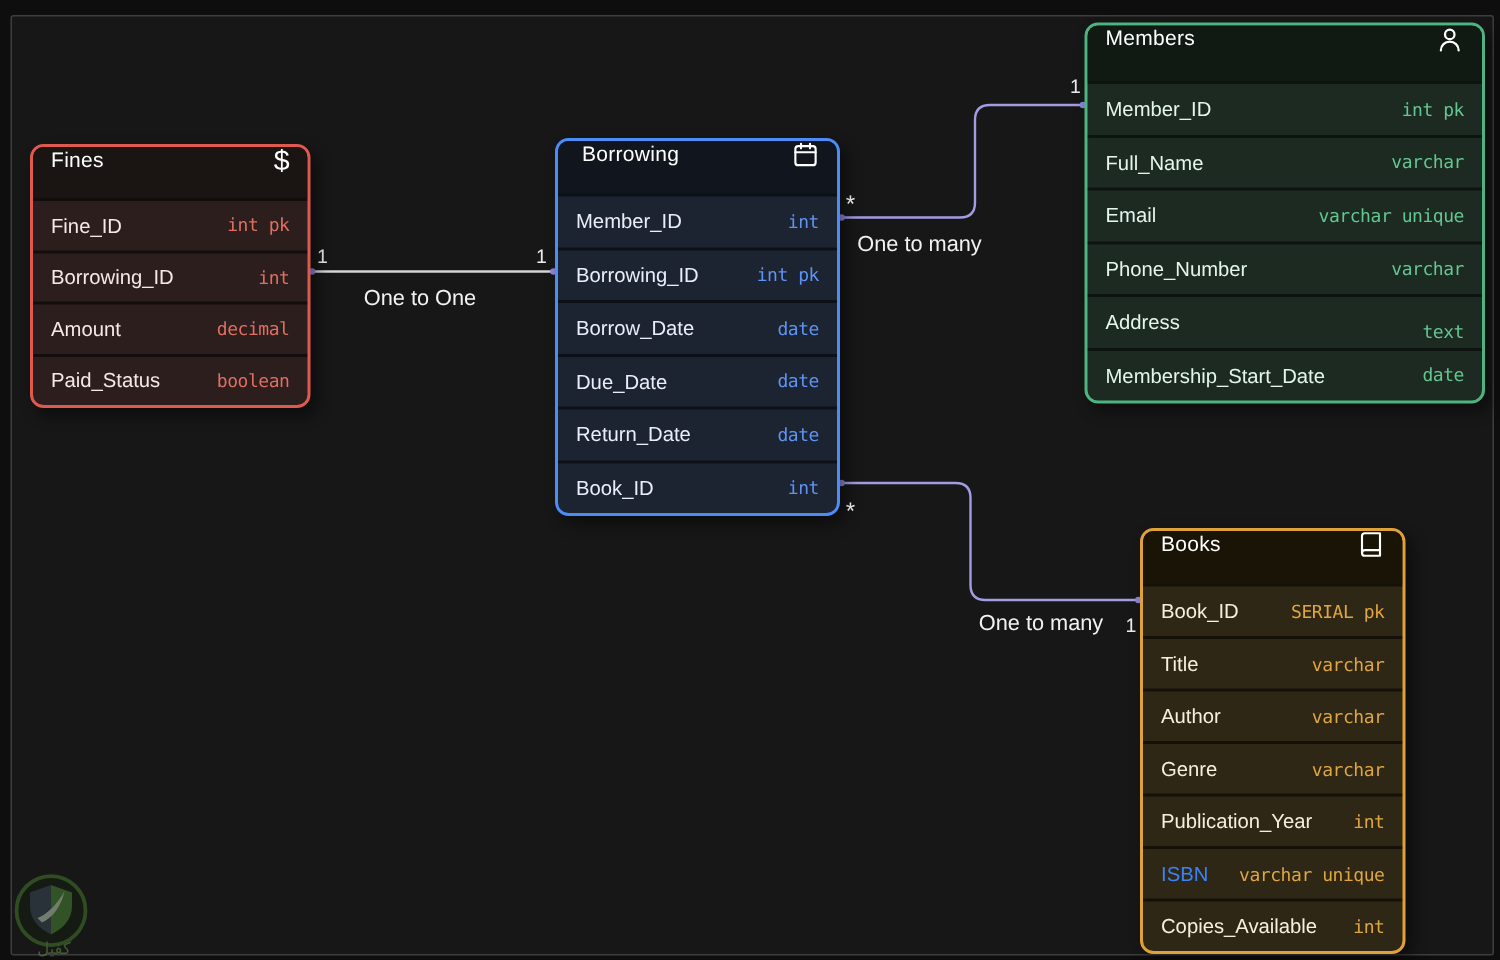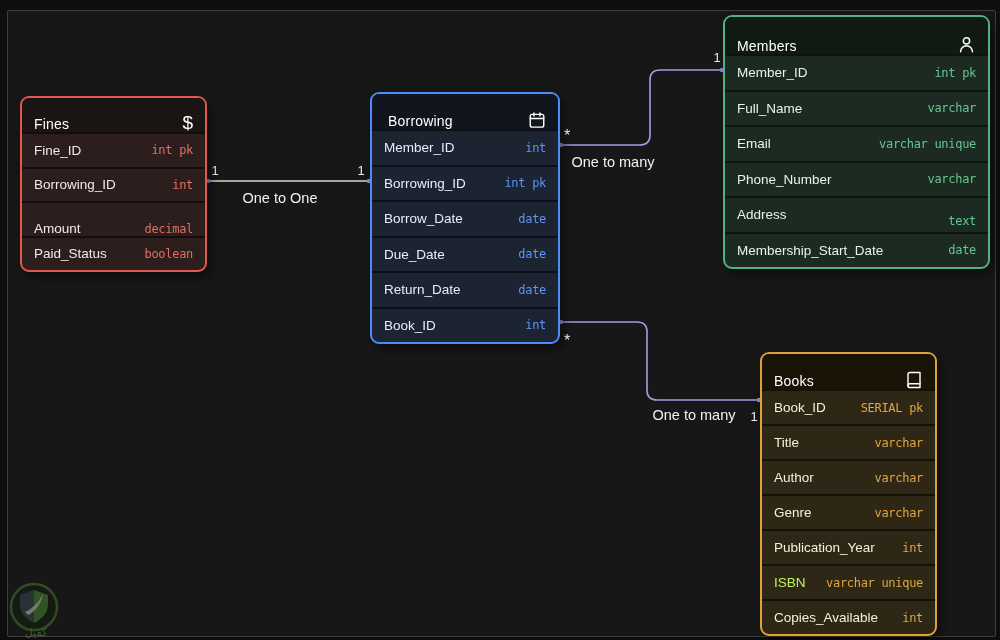--- a/index.html
+++ b/index.html
@@ -8,21 +8,21 @@
   .frame{position:absolute;left:7px;top:10px;right:4px;bottom:3px;border:1px solid #3e3e3e;
          background:#171717;border-radius:2px;}
   .wires{position:absolute;left:0;top:0;width:1000px;height:640px;pointer-events:none;}
   .wires path{fill:none;stroke-width:1.6px;}
   .wires circle.dot{fill:#8b87de;stroke:none;}
   text.card-label{font:13px "Liberation Sans",sans-serif;fill:#ececec;text-anchor:middle;}
   text.star-label{font:16px "Liberation Sans",sans-serif;fill:#ffffff;text-anchor:middle;}
   text.rel-label{font:14.5px "Liberation Sans",sans-serif;fill:#f2f2f2;text-anchor:middle;}
   .table-card{position:absolute;border:2px solid;border-radius:9px;overflow:hidden;
               box-sizing:border-box;box-shadow:4px 5px 10px rgba(0,0,0,.45);}
-  .tbl-header{display:flex;align-items:flex-end;justify-content:space-between;padding:0 12px;
+  .tbl-header{display:flex;align-items:flex-start;justify-content:space-between;padding:0 12px;
               color:#fff;font-size:14px;box-sizing:border-box;}
   .tbl-title{letter-spacing:.2px;}
   .tbl-row{display:flex;align-items:center;justify-content:space-between;padding:0 12px;
            border-top:2px solid rgba(0,0,0,.55);font-size:13.5px;box-sizing:border-box;}
   .f-type{font-family:"DejaVu Sans Mono",monospace;font-size:12px;letter-spacing:-.3px;white-space:pre;}
   .tbl-icon{display:flex;align-items:center;}
   .tbl-icon svg{display:block;stroke:#fff;fill:none;stroke-width:1.9;stroke-linecap:round;stroke-linejoin:round;}
   .icon-dollar{font-size:19px;line-height:1;color:#fff;}
   .watermark{position:absolute;left:4px;top:578px;}
 </style>
@@ -71,21 +71,21 @@
           </span>
         </div>
         <div class="tbl-row" style="height: 34.5px;">
           <span class="f-name" style="color: rgb(246, 232, 230);">Fine_ID</span>
           <span class="f-type" style="color: rgb(224, 111, 98);">int pk</span>
         </div>
         <div class="tbl-row" style="height: 34.5px;">
           <span class="f-name" style="color: rgb(246, 232, 230);">Borrowing_ID</span>
           <span class="f-type" style="color: rgb(224, 111, 98);">int</span>
         </div>
-        <div class="tbl-row" style="height: 34.5px; align-items: flex-end;">
+        <div class="tbl-row" style="height: 34.5px;">
           <span class="f-name" style="color: rgb(246, 232, 230);">Amount</span>
           <span class="f-type" style="color: rgb(224, 111, 98);">decimal</span>
         </div>
         <div class="tbl-row" style="height: 34.5px;">
           <span class="f-name" style="color: rgb(246, 232, 230);">Paid_Status</span>
           <span class="f-type" style="color: rgb(224, 111, 98);">boolean</span>
         </div>
       </div>
       <div class="table-card" style="left: 370px; top: 92px; width: 190px; border-color: rgb(76, 140, 248); background: rgb(29, 36, 49);">
         <div class="tbl-header" style="height: 35px; background: rgb(17, 21, 29); padding-left: 16px;">
@@ -181,21 +181,21 @@
         </div>
         <div class="tbl-row" style="height: 35px;">
           <span class="f-name" style="color: rgb(246, 239, 220);">Genre</span>
           <span class="f-type" style="color: rgb(224, 166, 63);">varchar</span>
         </div>
         <div class="tbl-row" style="height: 35px;">
           <span class="f-name" style="color: rgb(246, 239, 220);">Publication_Year</span>
           <span class="f-type" style="color: rgb(224, 166, 63);">int</span>
         </div>
         <div class="tbl-row" style="height: 35px;">
-          <span class="f-name" style="color: #bef264;">ISBN</span>
+          <span class="f-name" style="color: #3b82f6;">ISBN</span>
           <span class="f-type" style="color: rgb(224, 166, 63);">varchar unique</span>
         </div>
         <div class="tbl-row" style="height: 35px;">
           <span class="f-name" style="color: rgb(246, 239, 220);">Copies_Available</span>
           <span class="f-type" style="color: rgb(224, 166, 63);">int</span>
         </div>
       </div>
     </div>
 
   <svg class="watermark" width="74" height="62">

